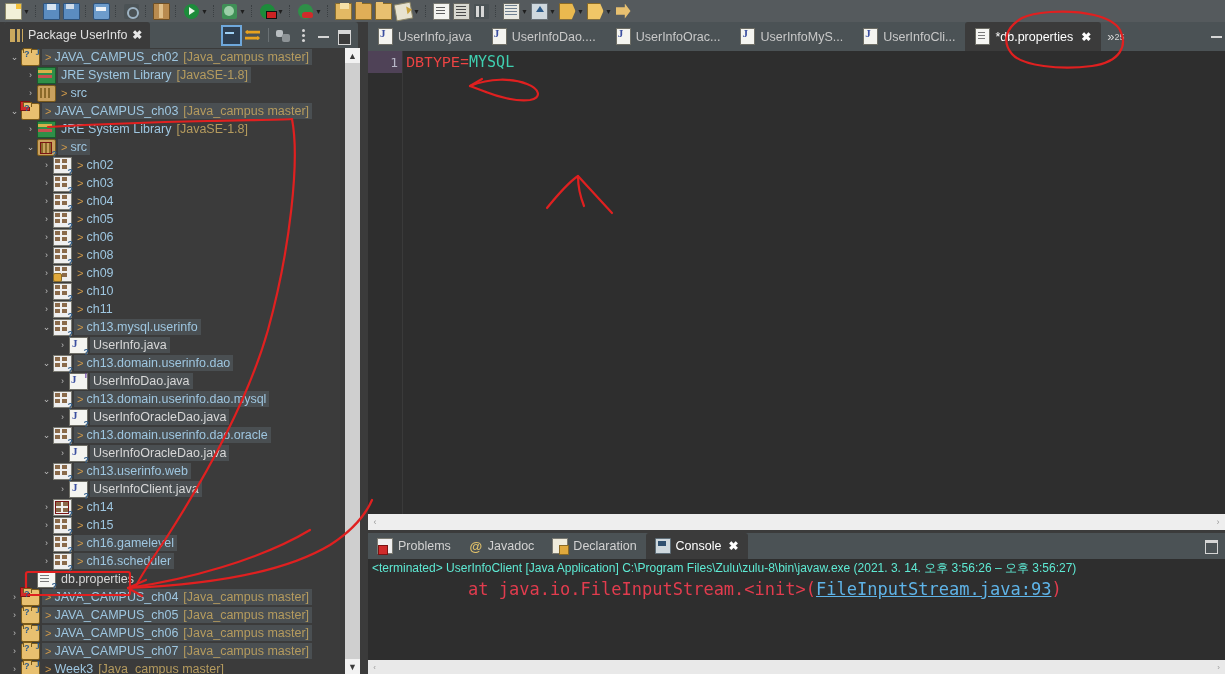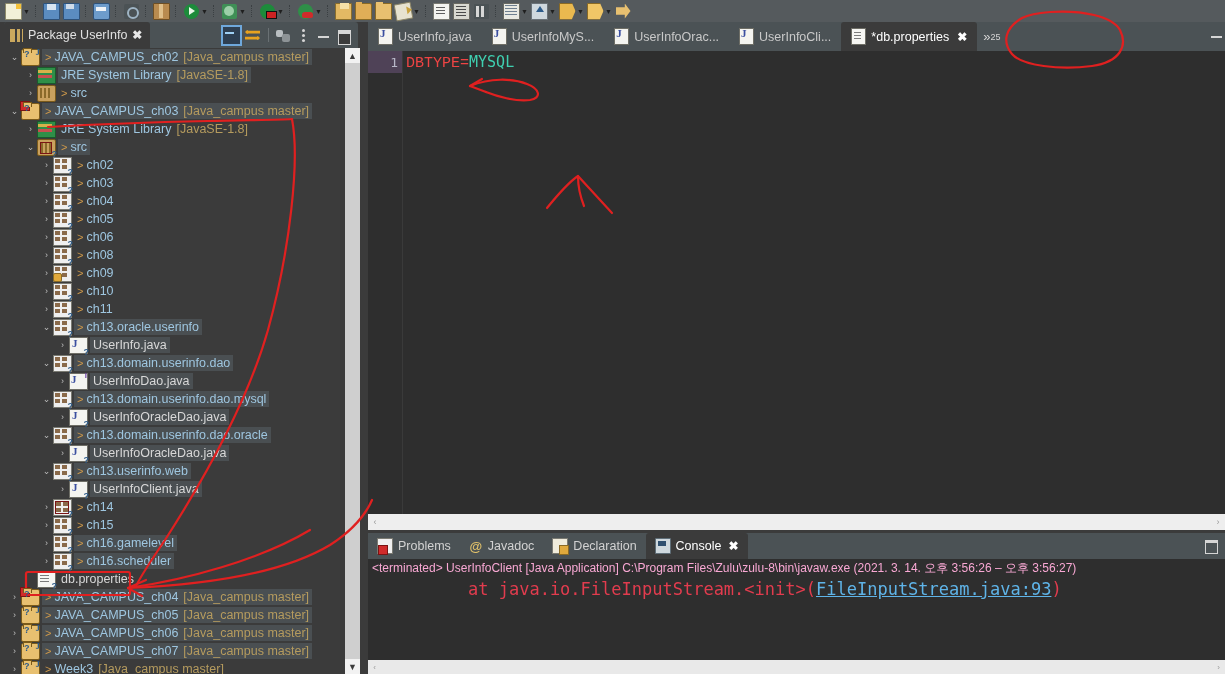--- a/index.html
+++ b/index.html
@@ -250,21 +250,21 @@
   .cico-cons:after{content:"";position:absolute;left:2px;top:2px;width:8px;height:5px;background:#2f4f6f;}
   .cons-x{color:#ffffff;font-size:12px;font-weight:bold;margin-left:2px;line-height:1;}
   #cons-max{
     position:absolute;right:6px;top:5px;width:16px;height:16px;
   }
   #cons-max:after{content:"";position:absolute;left:2px;top:2px;width:11px;height:10px;border:1px solid #d5d5d5;border-top-width:3px;}
   #cons-body{
     position:absolute;left:0;top:26px;width:857px;height:115px;background:#2e2e2e;overflow:hidden;
   }
   #cons-header{
-    height:18px;line-height:18px;padding-left:4px;color:#f9a8d4;font-size:12px;white-space:nowrap;
+    height:18px;line-height:18px;padding-left:4px;color:#5eead4;font-size:12px;white-space:nowrap;
   }
   .trace{
     font-family:"DejaVu Sans Mono",monospace;font-size:17px;
     color:#e23c4e;height:24px;line-height:24px;white-space:nowrap;padding-left:100px;
   }
   .trace .lnk{color:#5fb4e8;text-decoration:underline;}
   #cons-hscroll{
     position:absolute;left:0;bottom:0;width:857px;height:14px;background:#e9e9e9;
   }
   #cons-hscroll .ca{position:absolute;top:0;width:13px;height:14px;display:flex;align-items:center;justify-content:center;color:#9a9a9a;font-size:8px;}
@@ -505,21 +505,21 @@
         <span class="" style="display:inline-flex;align-items:center;padding:1px 3px;">
           <span class="arrowmark">&gt;</span>
           <span class="nm">ch11</span>
         </span>
       </div>
       <div class="row" style="padding-left:36px">
         <span class="twist">⌄</span>
         <span class="nodeicon i-pkg i-badge-q"></span>
         <span class="sel-bg" style="display:inline-flex;align-items:center;padding:1px 3px;">
           <span class="arrowmark">&gt;</span>
-          <span class="nm">ch13.oracle.userinfo</span>
+          <span class="nm">ch13.mysql.userinfo</span>
         </span>
       </div>
       <div class="row" style="padding-left:52px">
         <span class="twist">›</span>
         <span class="nodeicon i-java i-badge-q"></span>
         <span class="sel-bg" style="display:inline-flex;align-items:center;padding:1px 3px;">
           <span class="nm-file">UserInfo.java</span>
         </span>
       </div>
       <div class="row" style="padding-left:36px">
@@ -677,25 +677,29 @@
 
 <div id="right-panel">
 
   <div id="ed-tabstrip">
       <div class="ed-tab">
         <span class="tabico j"></span>
         <span>UserInfo.java</span>
       </div>
       <div class="ed-tab">
         <span class="tabico j"></span>
-        <span>UserInfoMyS...</span>
+        <span>UserInfoDao....</span>
       </div>
       <div class="ed-tab">
         <span class="tabico j"></span>
         <span>UserInfoOrac...</span>
+      </div>
+      <div class="ed-tab">
+        <span class="tabico j"></span>
+        <span>UserInfoMyS...</span>
       </div>
       <div class="ed-tab">
         <span class="tabico j"></span>
         <span>UserInfoCli...</span>
       </div>
       <div class="ed-tab active">
         <span class="tabico p"></span>
         <span>*db.properties</span>
         <span class="tab-x">✖</span>
       </div>

